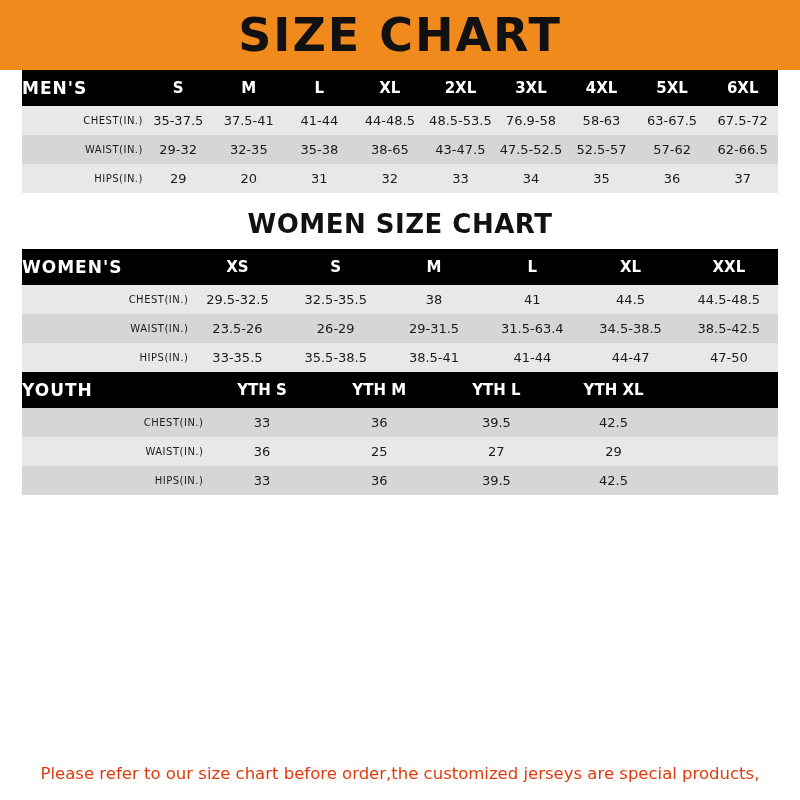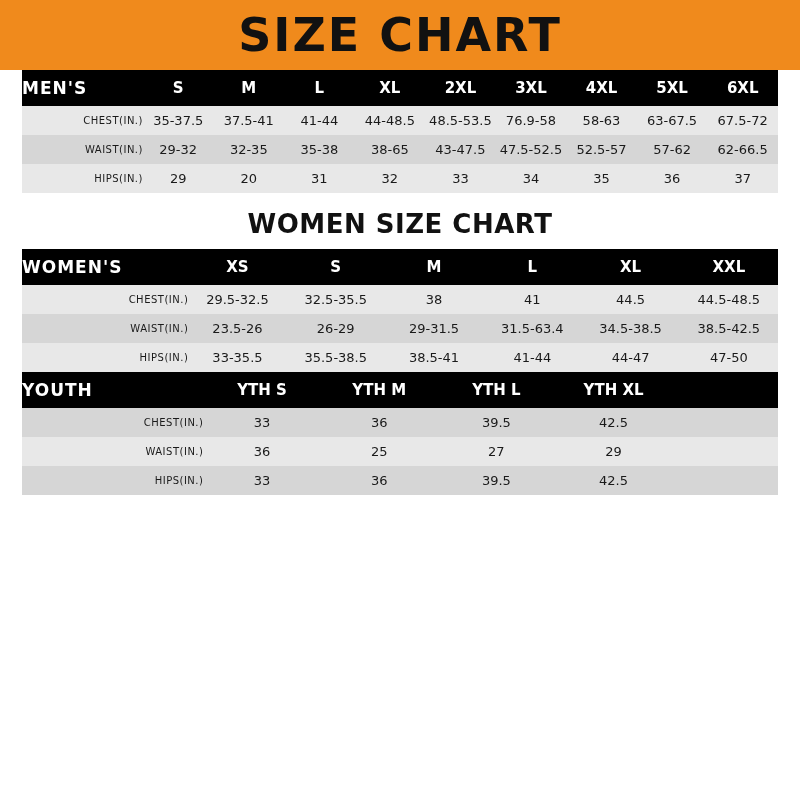--- a/index.html
+++ b/index.html
@@ -250,16 +250,17 @@
           <td>33</td>
           <td>36</td>
           <td>39.5</td>
           <td>42.5</td>
           <td></td>
         </tr>
       </tbody>
     </table>
 
     <div class="footer-note">
+      <div>Please refer to our size chart before order,the customized jerseys are special products,</div>
     </div>
 
   </div>
 </div>
 
 </body></html>

